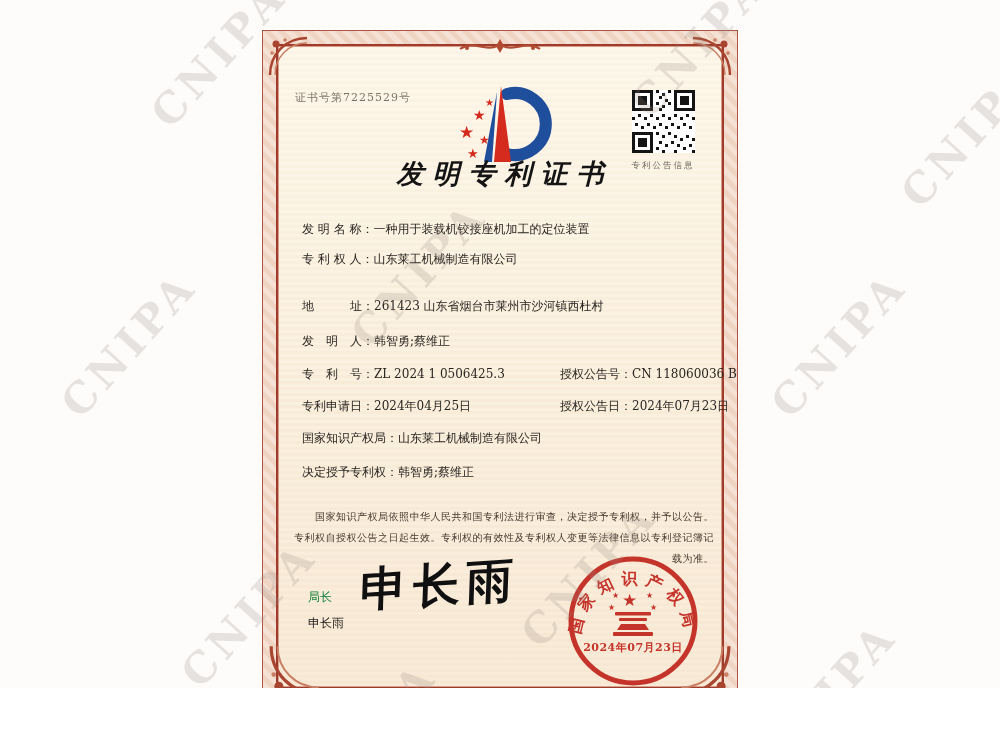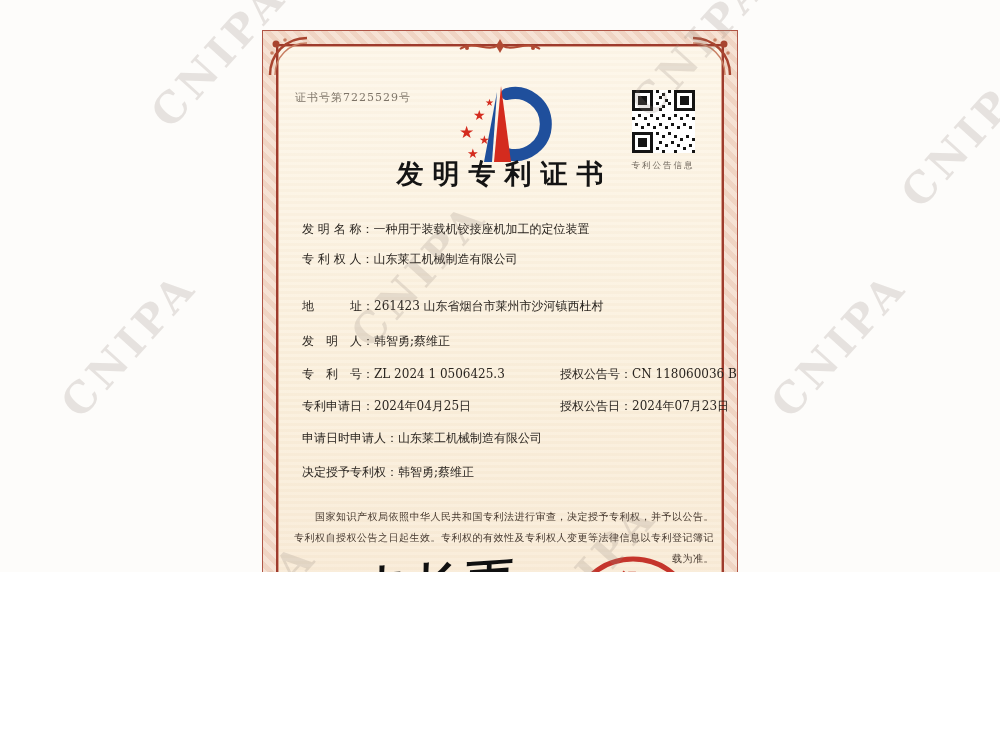--- a/index.html
+++ b/index.html
@@ -1,16 +1,16 @@
 <!DOCTYPE html>
 <html><head>
 <meta charset="utf-8">
 <style>
   html,body{margin:0;padding:0;background:#ffffff;}
-  .stage{position:relative;width:1000px;height:572px;background:#fdfcfa;overflow:hidden;
+  .stage{position:relative;width:1000px;height:688px;background:#fdfcfa;overflow:hidden;
          font-family:"DejaVu Serif","Liberation Serif",serif;}
   
   .wm-layer{position:absolute;inset:0;z-index:30;pointer-events:none;}
   .wm{position:absolute;font-family:"DejaVu Serif",serif;font-weight:bold;
       font-size:42px;letter-spacing:5px;color:rgba(148,138,126,0.22);
       transform:rotate(-48deg);white-space:nowrap;}
   
   .cert{position:absolute;left:262px;top:30px;width:476px;height:673px;z-index:10;}
   .band{position:absolute;inset:0;border:1px solid #b05546;
         background:
@@ -27,21 +27,21 @@
   .c-tr{right:4px;top:4px;transform:scaleX(-1);}
   .c-bl{left:4px;bottom:4px;transform:scaleY(-1);}
   .c-br{right:4px;bottom:4px;transform:scale(-1,-1);}
   .top-orn{position:absolute;left:50%;top:5px;transform:translateX(-50%);z-index:4;}
   
   .cert-no{position:absolute;left:17px;top:44px;font-size:11px;color:#7d7468;letter-spacing:1px;}
   .qr-wrap{position:absolute;left:350px;top:44px;width:70px;text-align:center;}
   .qr-caption{font-size:8.5px;color:#6f675c;letter-spacing:2px;margin-top:3px;}
   .logo{position:absolute;left:50%;top:36px;transform:translateX(-50%);}
   .title{position:absolute;left:0;top:110px;width:100%;text-align:center;
-         font-size:27px;font-weight:bold;color:#141414;letter-spacing:9px;text-indent:9px;}
+         font-size:27px;font-weight:bold;color:#141414;letter-spacing:9px;text-indent:9px;font-style:italic;}
   
   .row{position:absolute;left:24px;width:410px;font-size:12px;color:#2a2520;white-space:nowrap;}
   .lbl{color:#2a2520;}
   .val{color:#2a2520;}
   .pair2{position:absolute;left:258px;top:0;}
   .r0{top:175px}.r1{top:205px}.r2{top:252px}.r3{top:287px}
   .r4{top:320px}.r5{top:352px}.r6{top:384px}.r7{top:418px}
   
   .statement{position:absolute;left:16px;top:460px;width:420px;text-align:right;
              font-size:10px;color:#46392f;line-height:21px;letter-spacing:0.5px;}
@@ -207,21 +207,21 @@
       </div>
       <div class="row r4">
         <span class="lbl">专　利　号：</span><span class="val">ZL 2024 1 0506425.3</span>
         <span class="pair2"><span class="lbl">授权公告号：</span><span class="val">CN 118060036 B</span></span>
       </div>
       <div class="row r5">
         <span class="lbl">专利申请日：</span><span class="val">2024年04月25日</span>
         <span class="pair2"><span class="lbl">授权公告日：</span><span class="val">2024年07月23日</span></span>
       </div>
       <div class="row r6">
-        <span class="lbl">申请日时申请人：</span><span class="val">山东莱工机械制造有限公司</span>
+        <span class="lbl">国家知识产权局：</span><span class="val">山东莱工机械制造有限公司</span>
       </div>
       <div class="row r7">
         <span class="lbl">决定授予专利权：</span><span class="val">韩智勇;蔡维正</span>
       </div>
 
       <div class="statement">
         <div>国家知识产权局依照中华人民共和国专利法进行审查，决定授予专利权，并予以公告。</div>
         <div>专利权自授权公告之日起生效。专利权的有效性及专利权人变更等法律信息以专利登记簿记载为准。</div>
       </div>
 

